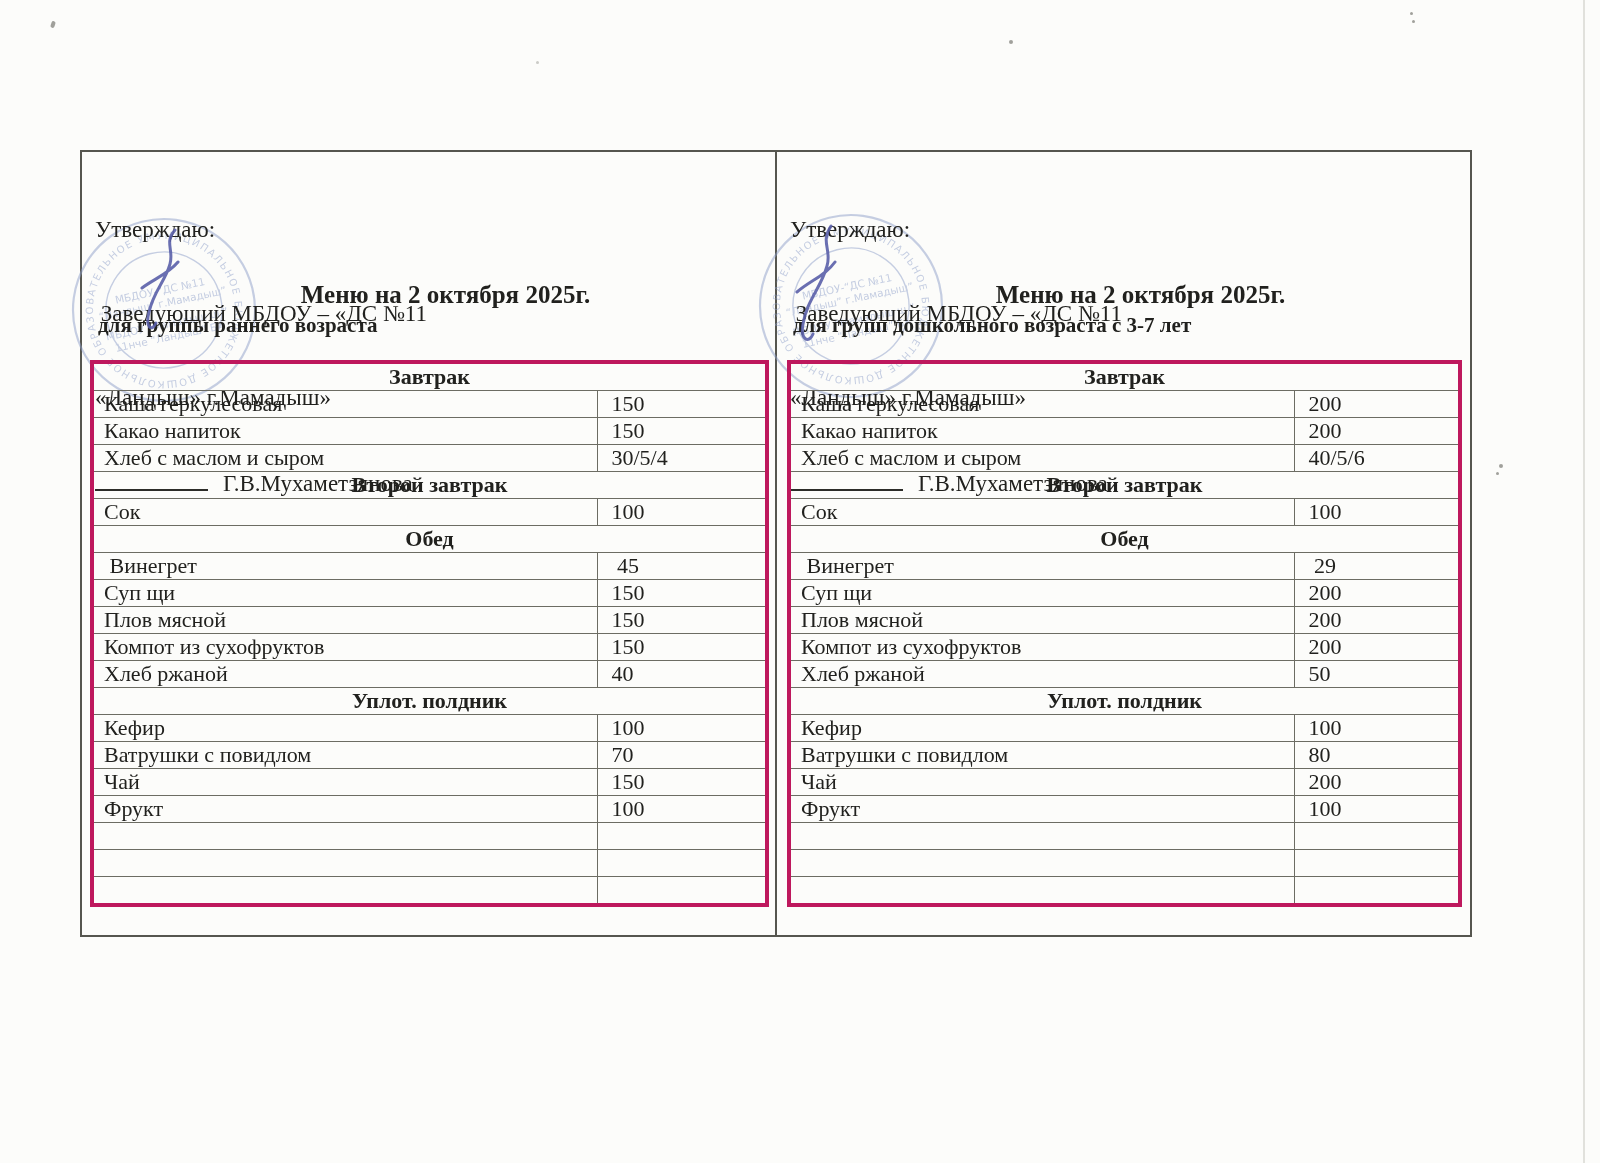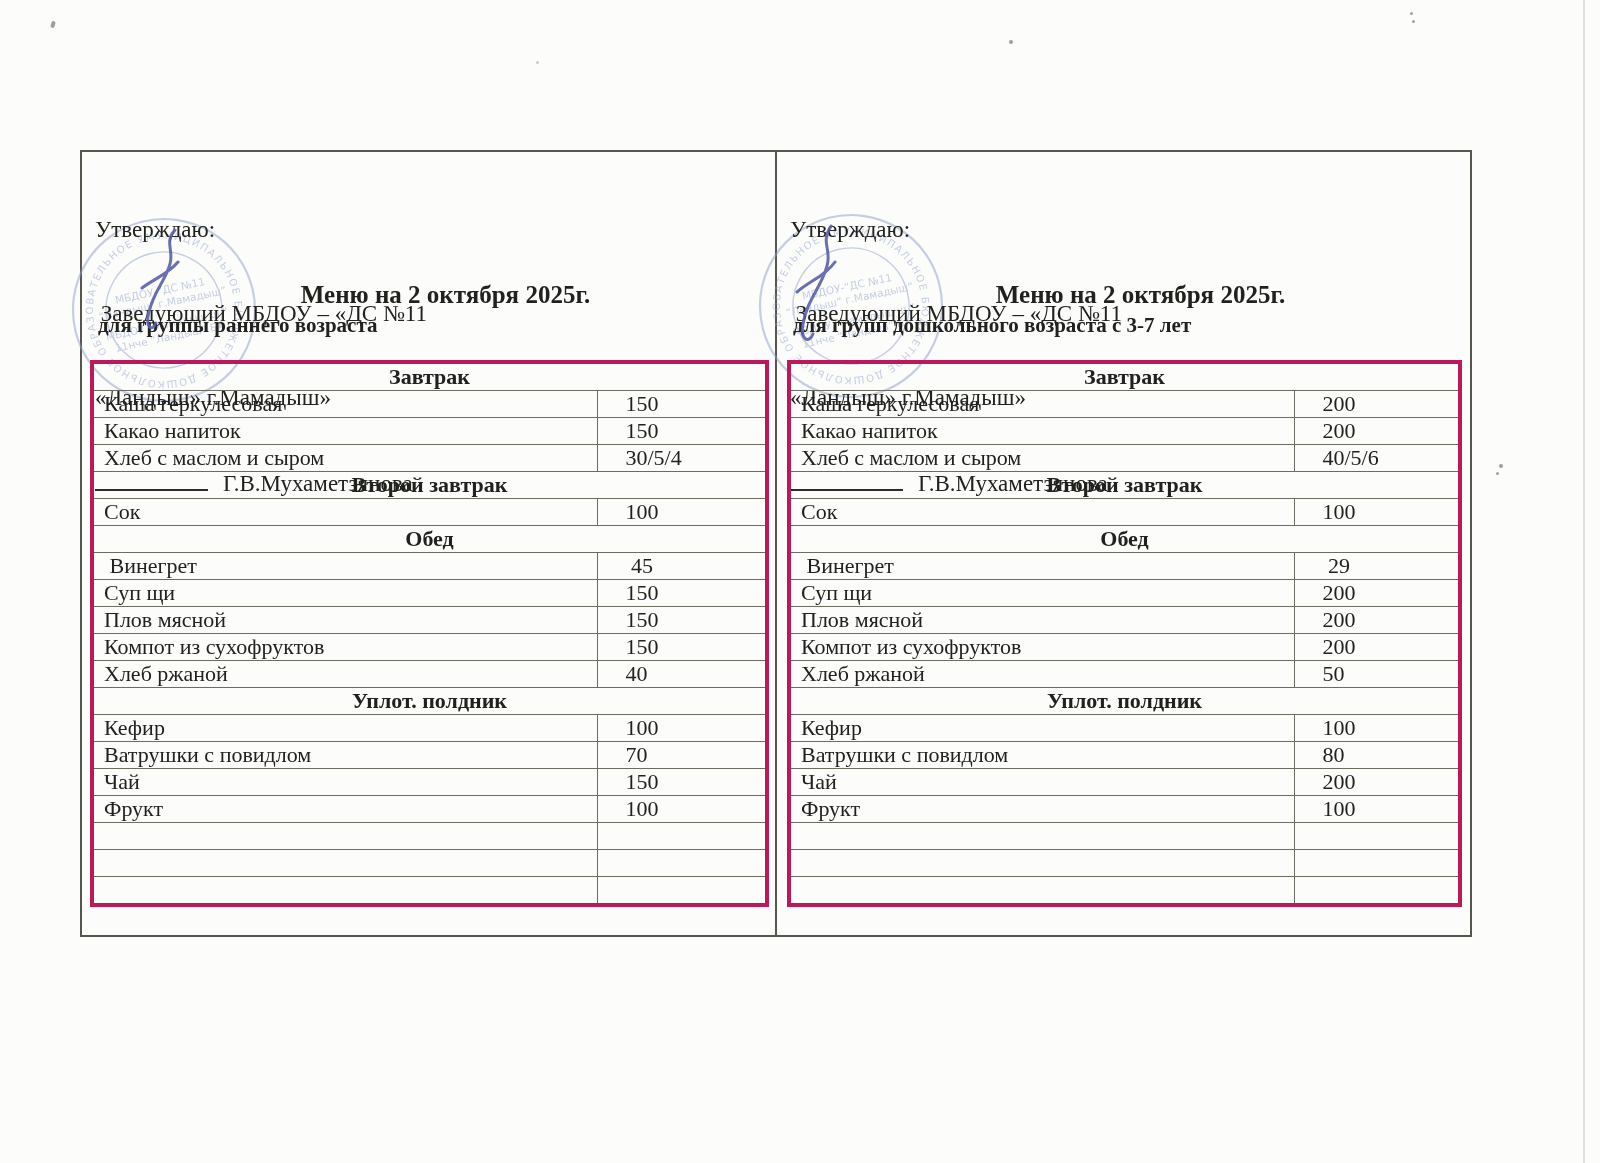--- a/index.html
+++ b/index.html
@@ -33,21 +33,21 @@
     position:absolute;top:208px;border-collapse:collapse;table-layout:fixed;
     font-size:22px;z-index:3;border:4px solid #be185d;
   }
   .panel.first  .menu-table{left:8px;width:679px;}
   .panel.second .menu-table{left:10px;width:675px;}
   .menu-table td{
     border:1.5px solid #6c6c63;height:26px;padding:0 4px 0 10px;
     white-space:pre;overflow:hidden;vertical-align:middle;
   }
   .menu-table td.section{text-align:center;font-weight:bold;padding:0;}
-  .menu-table td.qty{padding-left:28px;}
+  .menu-table td.qty{padding-left:14px;}
 
   .stamp{position:absolute;opacity:.5;z-index:1;}
   .panel.first  .stamp{left:-16px;top:60px;}
   .panel.second .stamp{left:-24px;top:56px;}
 
   .signature{position:absolute;z-index:4;}
   .panel.first  .signature{left:46px;top:72px;}
   .panel.second .signature{left:8px;top:70px;}
 </style>
 </head>

